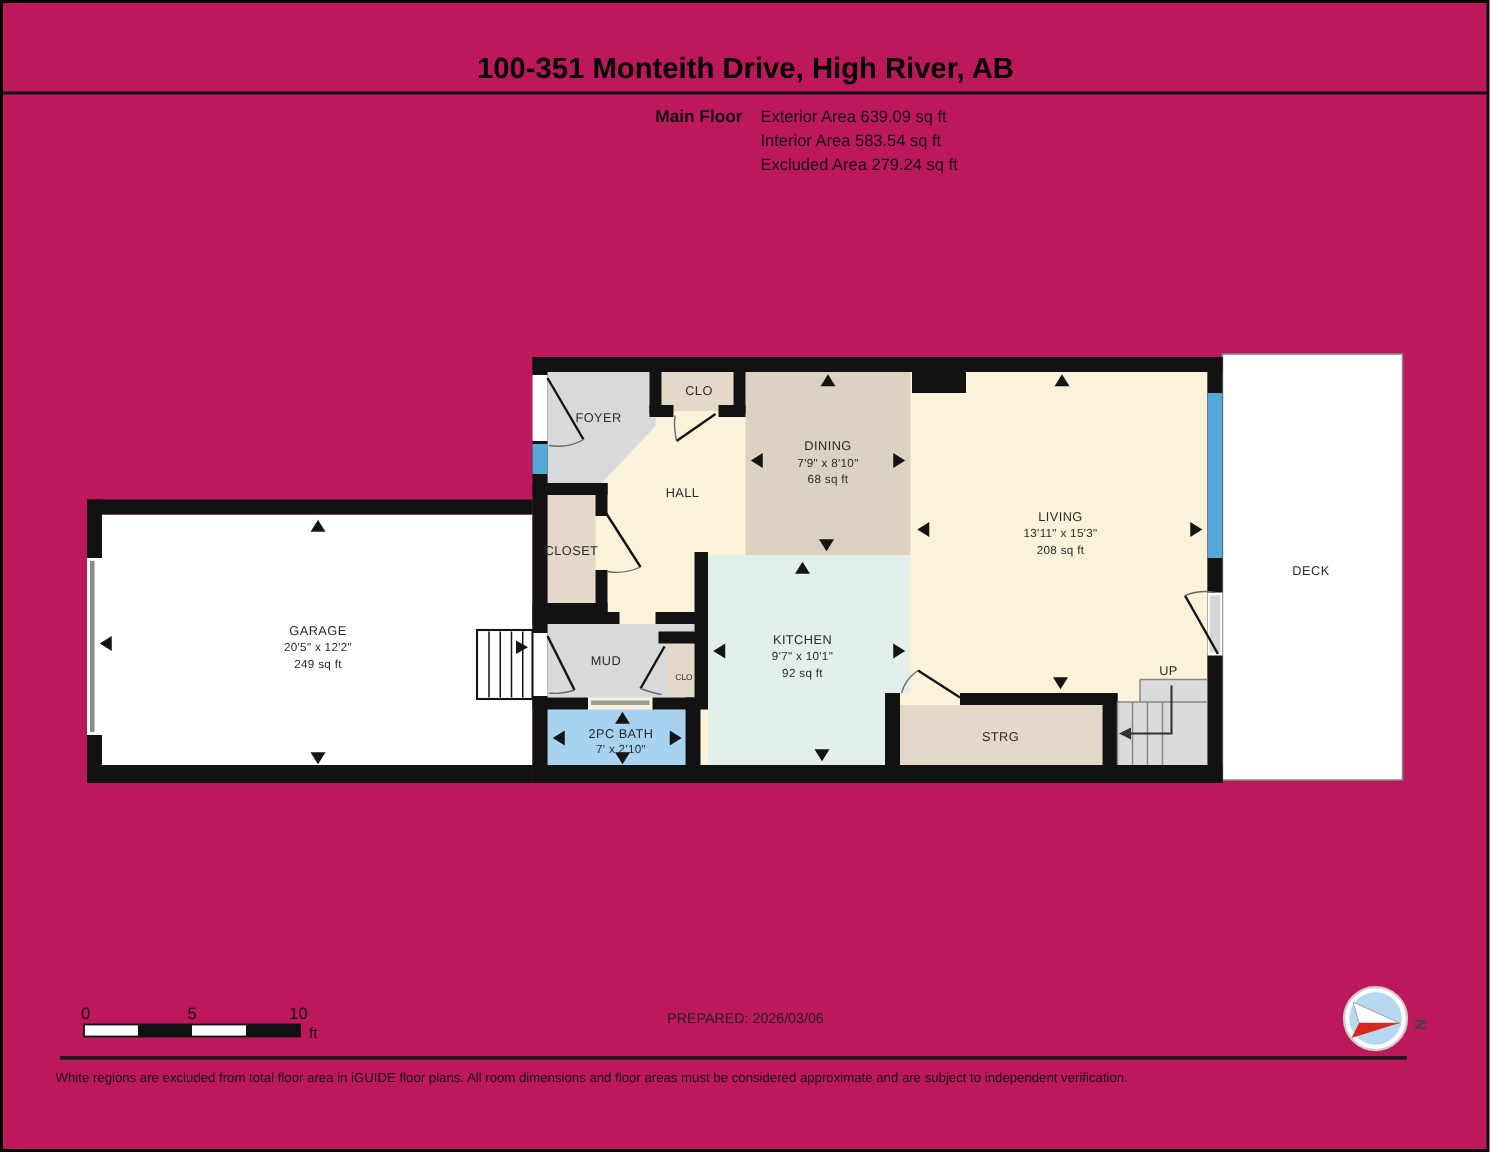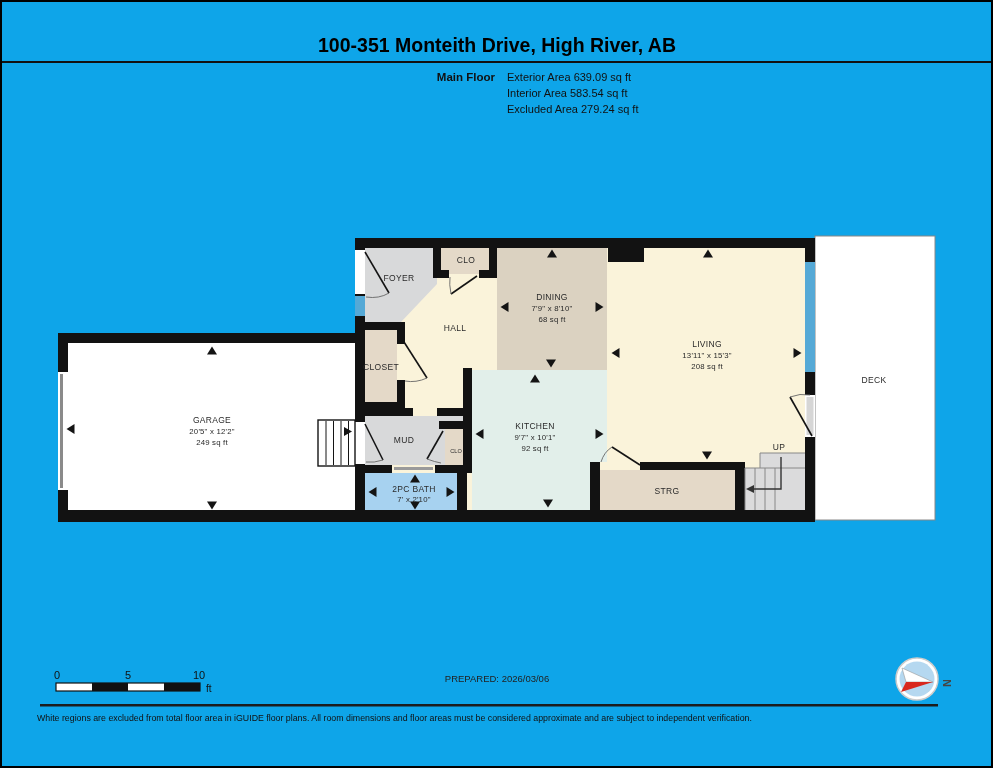--- a/index.html
+++ b/index.html
@@ -1,17 +1,17 @@
 <!DOCTYPE html>
 <html><head>
 <meta charset="utf-8">
 <style>
   html,body{margin:0;padding:0;background:#ffffff;}
   .page{
-    position:relative;width:993px;height:768px;background:#0ea5e9;
+    position:relative;width:993px;height:768px;background:#be185d;
     border:2px solid #000;box-sizing:border-box;overflow:hidden;
     font-family:"Liberation Sans", sans-serif;
   }
   svg{display:block;}
   text{font-family:"Liberation Sans", sans-serif;fill:#222;}
   .title{font-size:19.5px;font-weight:bold;fill:#000;}
   .subhdr-b{font-size:11.5px;font-weight:bold;fill:#111;}
   .subhdr{font-size:11px;fill:#111;}
   .lbl{font-size:8.5px;letter-spacing:.3px;text-anchor:middle;fill:#2a2a2a;}
   .dim{font-size:7.8px;letter-spacing:.2px;text-anchor:middle;fill:#2a2a2a;}

